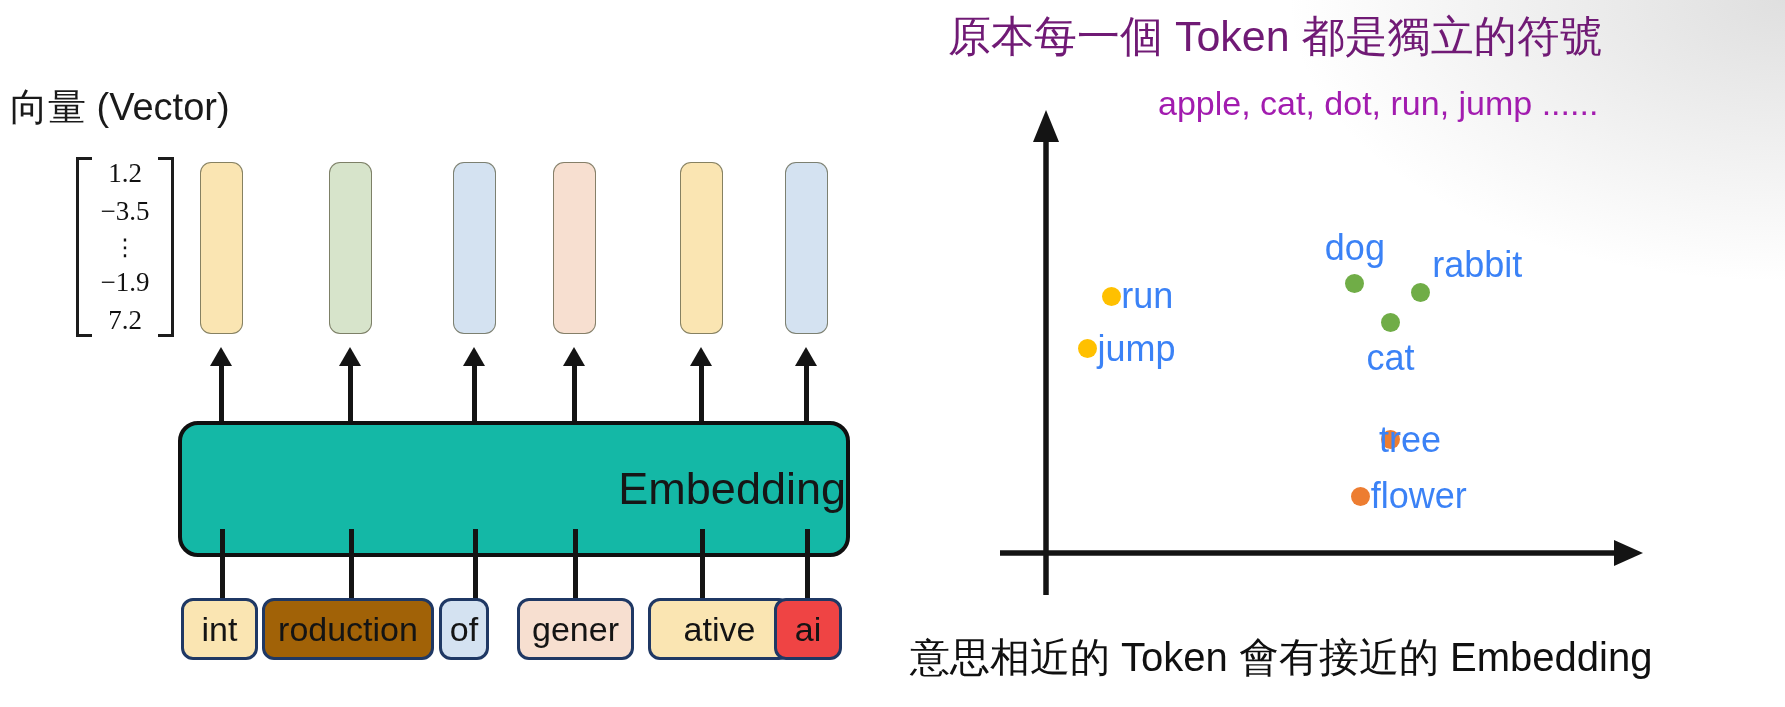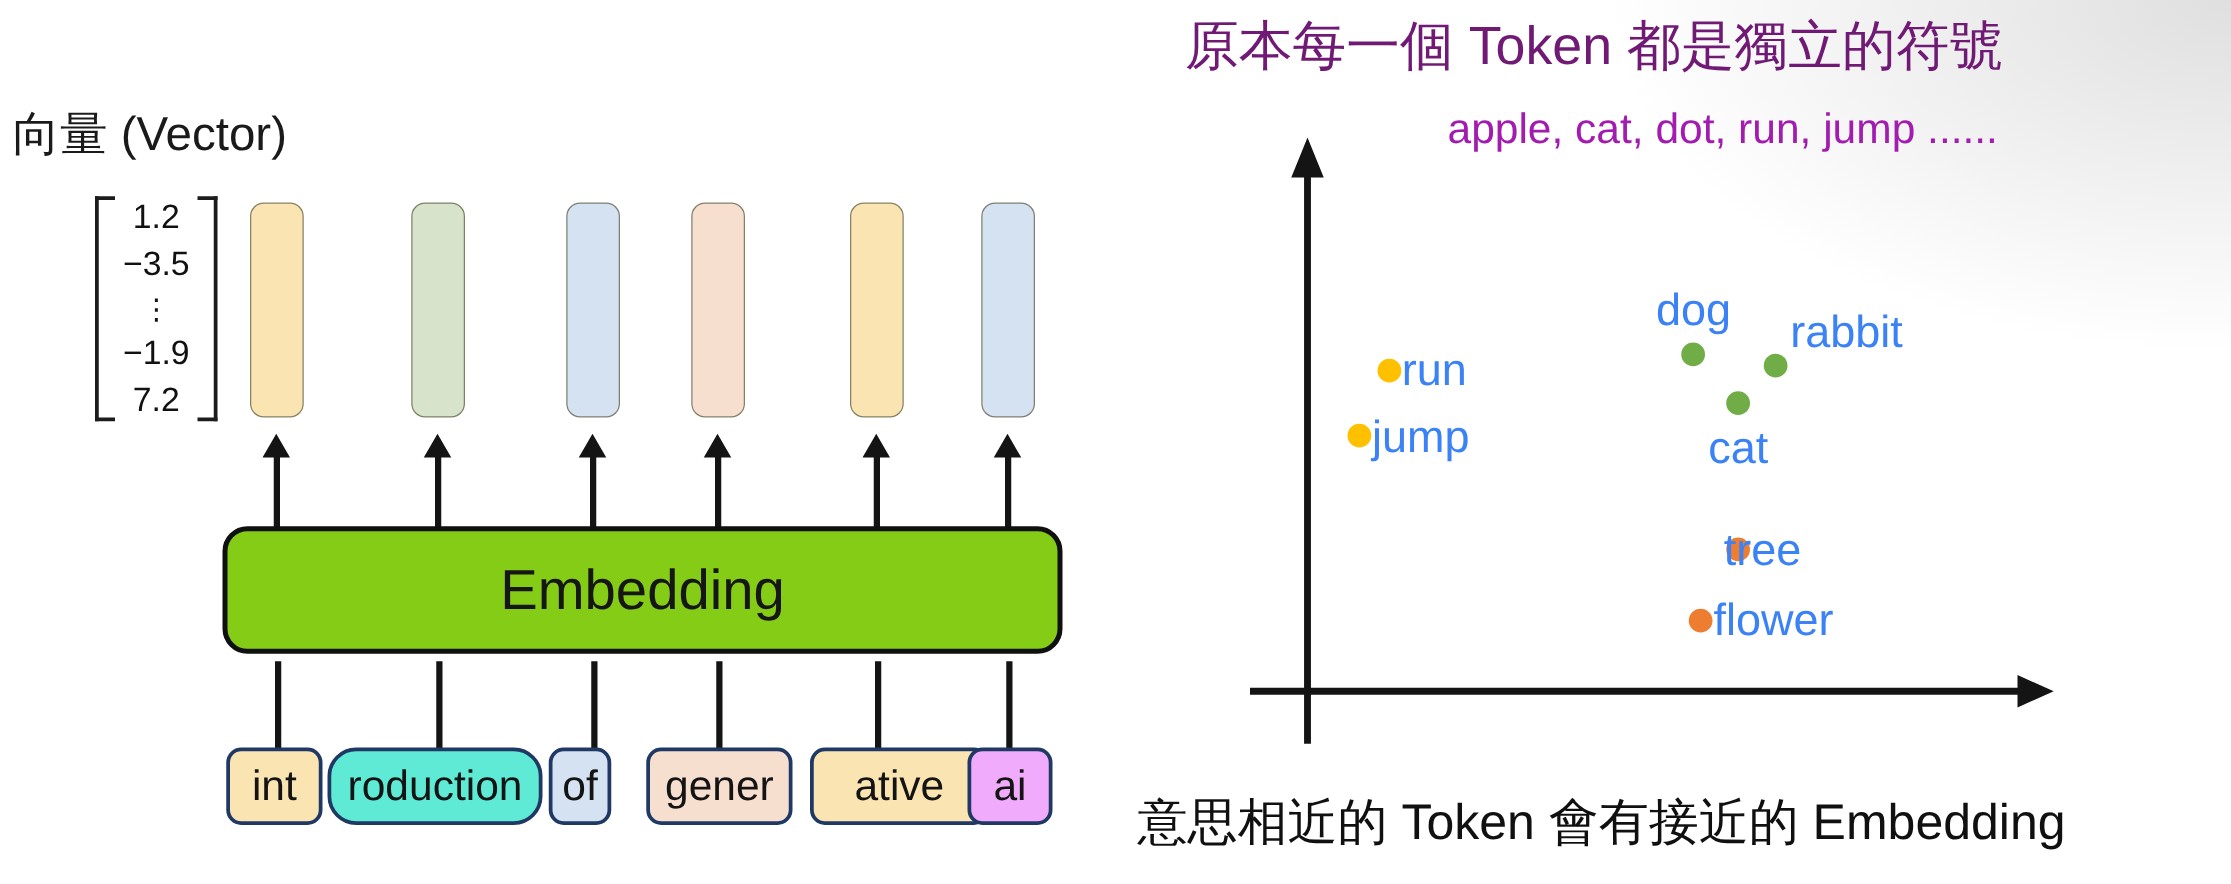--- a/index.html
+++ b/index.html
@@ -13,37 +13,37 @@
   }
   
   .vlabel{position:absolute;left:10px;top:82px;font-size:38px;color:#1a1a1a;white-space:nowrap;}
   .matrix{position:absolute;left:76px;top:157px;width:98px;height:180px;}
   .bk{position:absolute;top:0;bottom:0;width:13px;}
   .bk-l{left:0;border-left:3.5px solid #1c1c1c;border-top:3.5px solid #1c1c1c;border-bottom:3.5px solid #1c1c1c;}
   .bk-r{right:0;border-right:3.5px solid #1c1c1c;border-top:3.5px solid #1c1c1c;border-bottom:3.5px solid #1c1c1c;}
   .mvals{
     position:absolute;top:3px;bottom:3px;left:14px;right:14px;
     display:flex;flex-direction:column;justify-content:space-between;align-items:center;
-    font-family:Liberation Sans, sans-serif;font-size:27px;line-height:1;color:#111;
+    font-family:Liberation Serif, serif;font-size:27px;line-height:1;color:#111;
   }
   .mvals .mdots{font-size:23px;}
 
   .bar{position:absolute;top:162px;width:43px;height:172px;border:1.6px solid rgba(95,95,70,.75);
        border-radius:11px;box-sizing:border-box;}
   .b1{left:200px}.b2{left:329px}.b3{left:453px}.b4{left:553px}.b5{left:680px}.b6{left:785px}
 
   .arrow{position:absolute;top:365px;width:5px;height:57px;background:#141414;}
   .arrow .head{position:absolute;top:-18px;left:-9.2px;width:0;height:0;display:block;
     border-left:11.5px solid transparent;border-right:11.5px solid transparent;border-bottom:19px solid #141414;}
   .a1{left:219px}.a2{left:348px}.a3{left:472px}.a4{left:572px}.a5{left:699px}.a6{left:804px}
 
   .embed{
-    position:absolute;left:178px;top:421px;width:672px;height:102px;box-sizing:border-box;
-    background:#84cc16;border:4.5px solid #101010;border-radius:20px;
-    display:flex;align-items:center;justify-content:center;font-size:45px;color:#161616;
+    position:absolute;left:178px;top:421px;width:672px;height:136px;box-sizing:border-box;
+    background:#14b8a6;border:4.5px solid #101010;border-radius:20px;
+    display:flex;align-items:center;justify-content:flex-end;font-size:45px;color:#161616;
   }
 
   .conn{position:absolute;top:529px;width:4.5px;height:70px;background:#141414;}
   .n1{left:220px}.n2{left:349px}.n3{left:473px}.n4{left:573px}.n5{left:700px}.n6{left:805px}
 
   .token{
     position:absolute;top:598px;height:62px;box-sizing:border-box;border:3.5px solid #1F3864;border-radius:12px;
     display:flex;align-items:center;justify-content:center;font-size:34px;color:#141414;
   }
   .t1{left:181px;width:77px}.t2{left:262px;width:172px}.t3{left:439px;width:50px}
@@ -111,33 +111,33 @@
     <div class="conn n1"></div>
     <div class="conn n2"></div>
     <div class="conn n3"></div>
     <div class="conn n4"></div>
     <div class="conn n5"></div>
     <div class="conn n6"></div>
 
     <div class="token t1" style="background-color: rgb(250, 229, 178);">
       <span>int</span>
       </div>
-    <div class="token t2" style="background-color: #5eead4; border-radius: 23px;">
+    <div class="token t2" style="background-color: #a16207;">
       <span>roduction</span>
       </div>
     <div class="token t3" style="background-color: rgb(212, 226, 241);">
       <span>of</span>
       </div>
     <div class="token t4" style="background-color: rgb(247, 223, 208);">
       <span>gener</span>
       </div>
     <div class="token t5" style="background-color: rgb(250, 229, 178);">
       <span>ative</span>
       </div>
-    <div class="token t6" style="background-color: #f0abfc;">
+    <div class="token t6" style="background-color: #ef4444;">
       <span>ai</span>
       </div>
   </section>
 
   <section>
     <div class="ptitle">原本每一個 Token 都是獨立的符號</div>
     <div class="psub">apple, cat, dot, run, jump ......</div>
 
     <svg class="axes" width="710" height="520" viewBox="0 0 710 520">
       <line x1="96" y1="40" x2="96" y2="500" stroke="#141414" stroke-width="5.5"></line>

